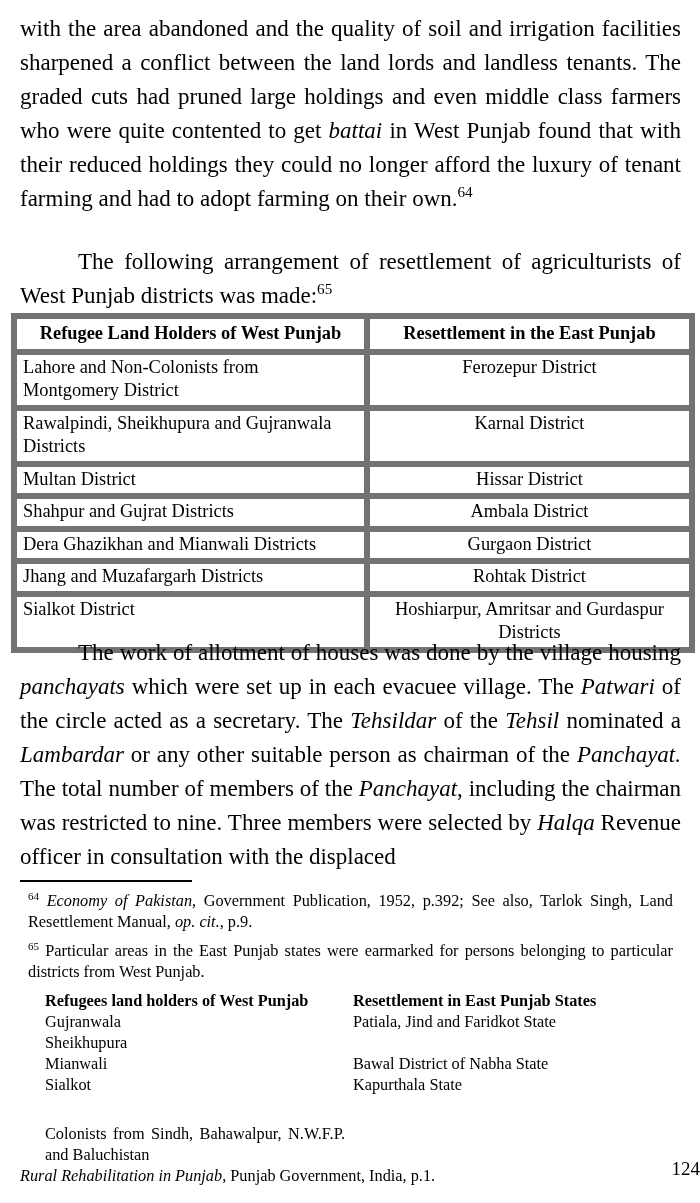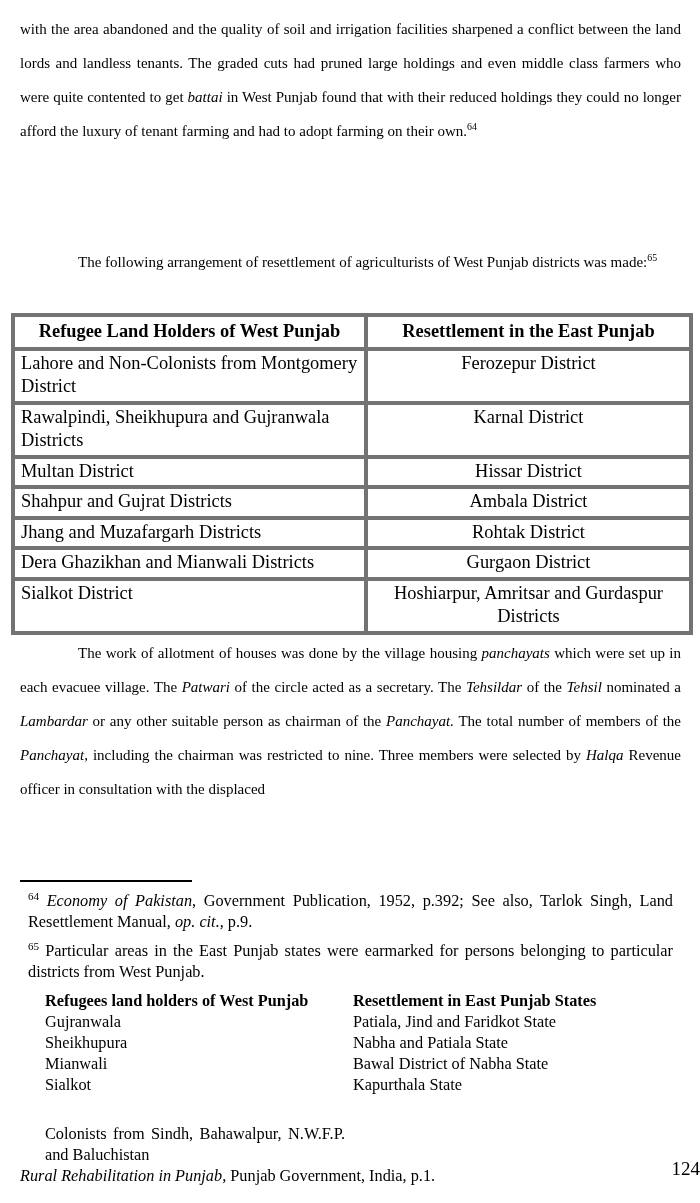--- a/index.html
+++ b/index.html
@@ -24,21 +24,21 @@
   }
 
   
   .body-block {
     position: absolute;
     left: 20px;
     width: 661px;
   }
   .para {
     margin: 0;
-    font-size: 15px;
+    font-size: 23px;
     line-height: 34px;
     text-align: justify;
     text-justify: inter-word;
     hyphens: none;
   }
   .para.indent { text-indent: 58px; }
   .para .it { font-style: italic; }
   .para sup {
     font-size: 0.66em;
     vertical-align: super;
@@ -56,21 +56,21 @@
     top: 313px;
     width: 678px;
   }
   table.main-table {
     border-collapse: collapse;
     width: 678px;
     table-layout: fixed;
   }
   table.main-table td,
   table.main-table th {
-    border: 4px solid #737373;
+    border: 6px solid #737373;
     font-size: 18.4px;
     line-height: 23.5px;
     padding: 1px 6px 2px 6px;
     vertical-align: top;
   }
   table.main-table th {
     font-weight: bold;
     text-align: center;
     font-size: 18.4px;
     padding-top: 3px;
@@ -201,26 +201,26 @@
           </tr>
           <tr>
             <td class="left-col">Multan District</td>
             <td class="right-col">Hissar District</td>
           </tr>
           <tr>
             <td class="left-col">Shahpur and Gujrat Districts</td>
             <td class="right-col">Ambala District</td>
           </tr>
           <tr>
+            <td class="left-col">Dera Ghazikhan and Mianwali Districts</td>
+            <td class="right-col">Gurgaon District</td>
+          </tr>
+          <tr>
             <td class="left-col">Jhang and Muzafargarh Districts</td>
             <td class="right-col">Rohtak District</td>
-          </tr>
-          <tr>
-            <td class="left-col">Dera Ghazikhan and Mianwali Districts</td>
-            <td class="right-col">Gurgaon District</td>
           </tr>
           <tr>
             <td class="left-col">Sialkot District</td>
             <td class="right-col">Hoshiarpur, Amritsar and Gurdaspur Districts</td>
           </tr>
         </tbody>
     </table>
   </div>
 
   <div class="body-block" id="para-3">
@@ -239,21 +239,20 @@
         <div class="c1">Refugees land holders of West Punjab</div>
         <div class="c2">Resettlement in East Punjab States</div>
       </div>
       <div>
           <div class="fn-sub-row">
             <div class="c1">Gujranwala</div>
             <div class="c2">Patiala, Jind and Faridkot State</div>
           </div>
           <div class="fn-sub-row">
             <div class="c1">Sheikhupura</div>
-            <div class="c2">Nabha and Patiala State</div>
           </div>
           <div class="fn-sub-row">
             <div class="c1">Mianwali</div>
             <div class="c2">Bawal District of Nabha State</div>
           </div>
           <div class="fn-sub-row">
             <div class="c1">Sialkot</div>
             <div class="c2">Kapurthala State</div>
           </div>
           <div class="fn-sub-row wrap2">

